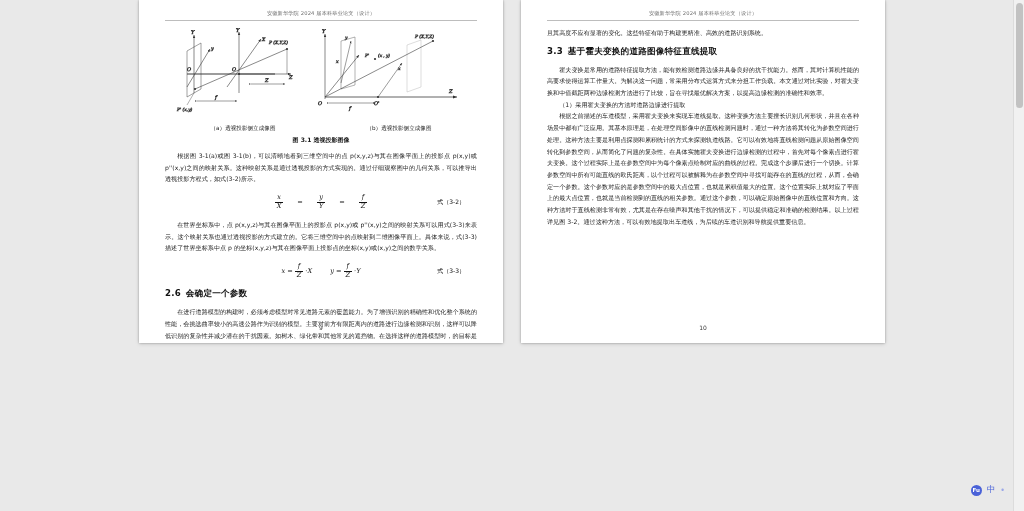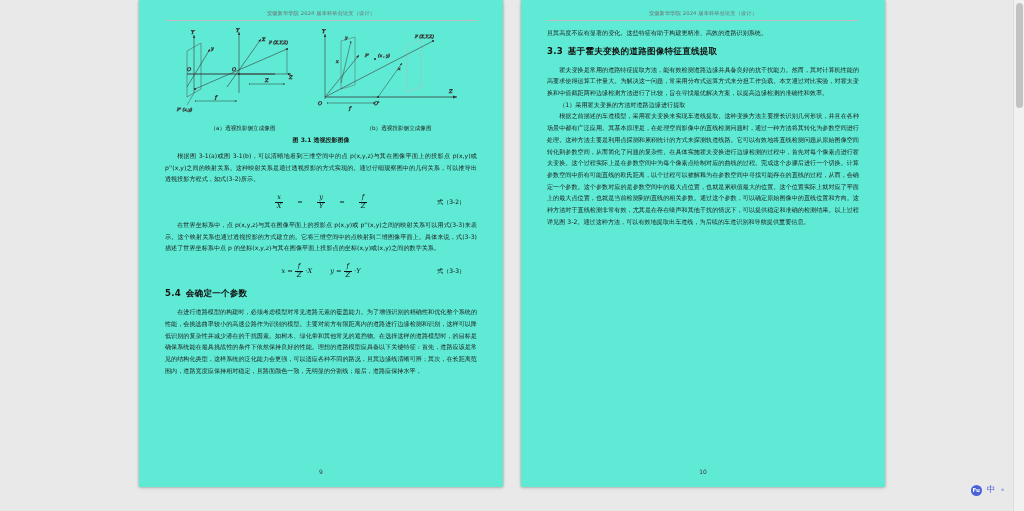--- a/index.html
+++ b/index.html
@@ -16,22 +16,22 @@
     background: #e9e9e9;
     display: flex;
     justify-content: center;
     align-items: flex-start;
     gap: 18px;
     padding-top: 0px;
   }
   .page {
     position: relative;
     width: 364px;
-    height: 487px;
-    background: #5eead4;
+    height: 343px;
+    background: #ffffff;
     box-shadow: 0 0 2px rgba(0,0,0,0.28), 0 1px 4px rgba(0,0,0,0.14);
     overflow: hidden;
   }
   .page-inner {
     position: absolute;
     left: 26px; right: 26px;
     top: 10px; bottom: 14px;
   }
   .hdr {
     text-align: center;
@@ -302,21 +302,21 @@
                 </span>·X</span>
             <span class="eqpart" style="margin-left:4px;">y =<span class="frac">
                   <span class="nu">f</span>
                   <span class="de">Z</span>
                 </span>·Y</span>
           </div>
           <span class="eqlabel">式（3-3）</span>
         </div>
 
         <div class="h2">
-          <span class="num">5.4</span><span>会确定一个参数</span>
+          <span class="num">2.6</span><span>会确定一个参数</span>
         </div>
 
         <p class="para">在进行道路模型的构建时，必须考虑模型对常见道路元素的覆盖能力。为了增强识别的精确性和优化整个系统的性能，会挑选曲率较小的高速公路作为识别的模型。主要对前方有限距离内的道路进行边缘检测和识别，这样可以降低识别的复杂性并减少潜在的干扰因素。如树木、绿化带和其他常见的遮挡物。在选择这样的道路模型时，的目标是确保系统能在最具挑战性的条件下依然保持良好的性能。理想的道路模型应具备以下关键特征：首先，道路应该是常见的结构化类型，这样系统的泛化能力会更强，可以适应各种不同的路况，且其边缘线清晰可辨；其次，在长距离范围内，道路宽度应保持相对稳定，且路面颜色一致，无明显的分割线；最后，道路应保持水平，</p>
 
       </div>
     </div>
     <div class="pagenum">9</div>
   </div>
 
   <div class="page">

